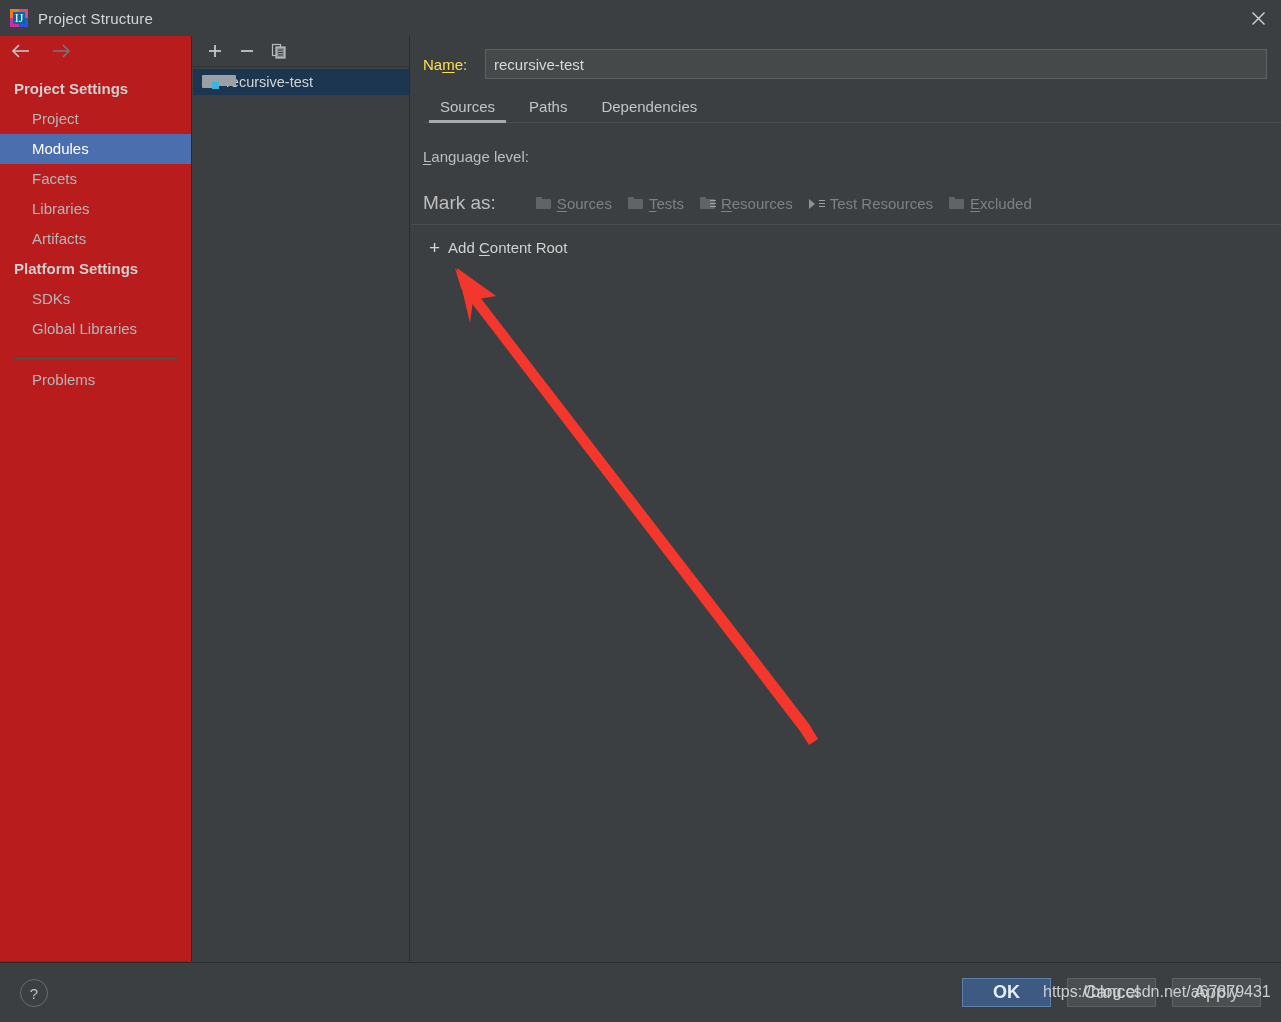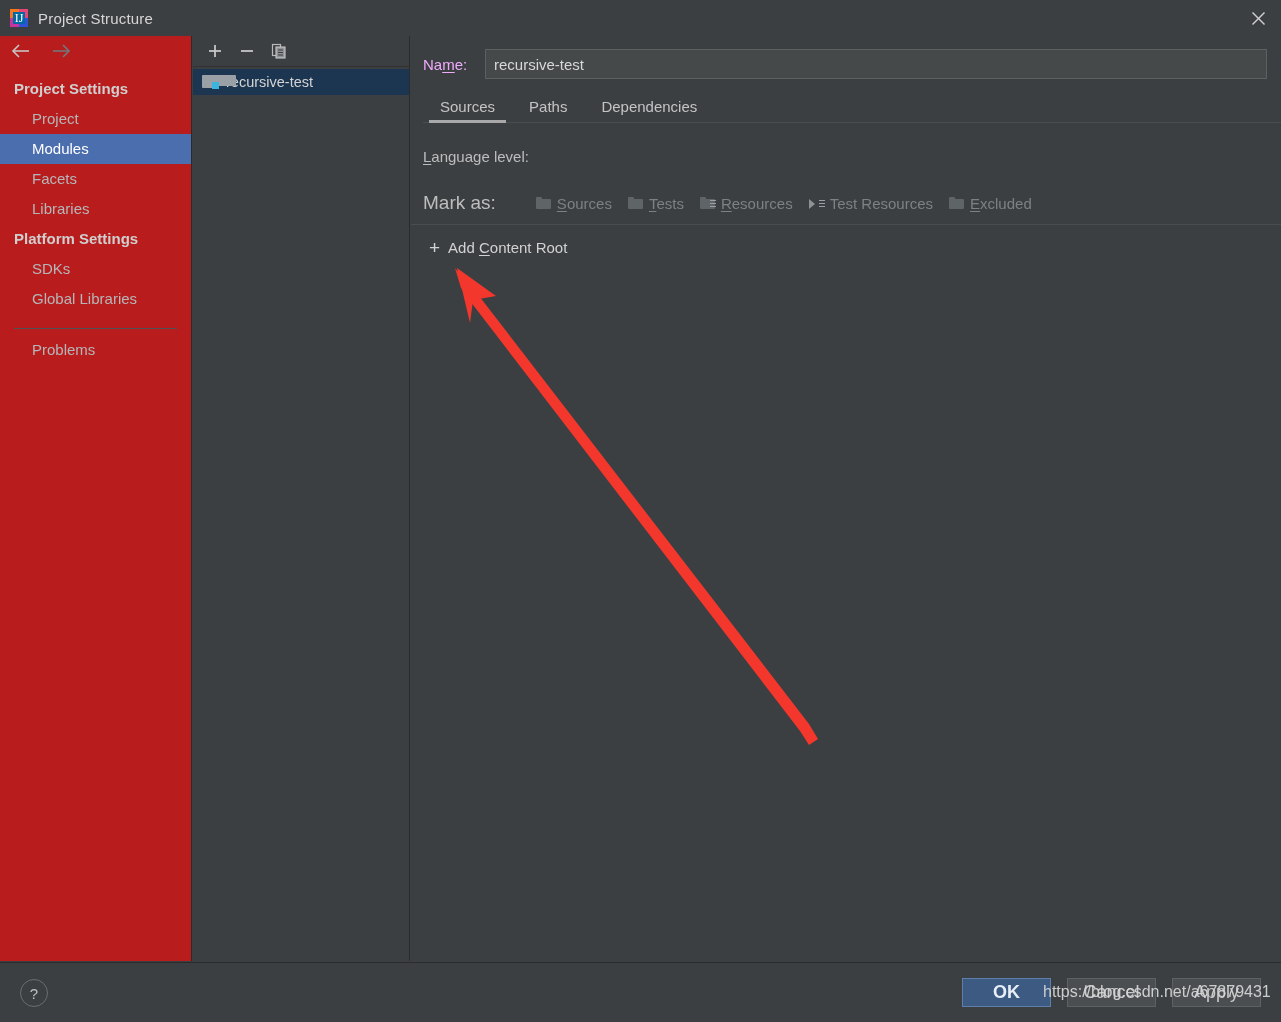--- a/index.html
+++ b/index.html
@@ -100,21 +100,21 @@
   }
 
   
   #content {
     position: absolute; left: 411px; top: 36px; width: 870px; height: 925px;
     background: #3c3f41;
   }
   #name-row {
     display: flex; align-items: center; height: 36px; margin: 10px 14px 0 12px;
   }
-  #name-label { font-size: 15px; color: #f0abfc; width: 62px; flex: none; }
+  #name-label { font-size: 15px; color: #fde047; width: 62px; flex: none; }
   #name-input {
     flex: 1; height: 30px; background: #45494a;
     border: 1px solid #5e6060; color: #d8d8d8;
     font-family: "Liberation Sans", sans-serif; font-size: 15px;
     padding: 0 8px; outline: none;
   }
   #tabs {
     display: flex; align-items: flex-end; gap: 0;
     margin: 9px 0 0 12px; height: 32px;
     border-bottom: 1px solid #4a4d4e; padding-right: 14px;
@@ -257,20 +257,21 @@
       </svg>
     </span>
   </div>
 
   <div id="sidebar-list">
     <div class="side-group">Project Settings</div>
     <div class="side-item">Project</div>
     <div class="side-item selected">Modules</div>
     <div class="side-item">Facets</div>
     <div class="side-item">Libraries</div>
+    <div class="side-item">Artifacts</div>
 
     <div class="side-group">Platform Settings</div>
     <div class="side-item">SDKs</div>
     <div class="side-item">Global Libraries</div>
 
     <div id="side-sep"></div>
     <div id="side-problems">Problems</div>
   </div>
 </div>
 

